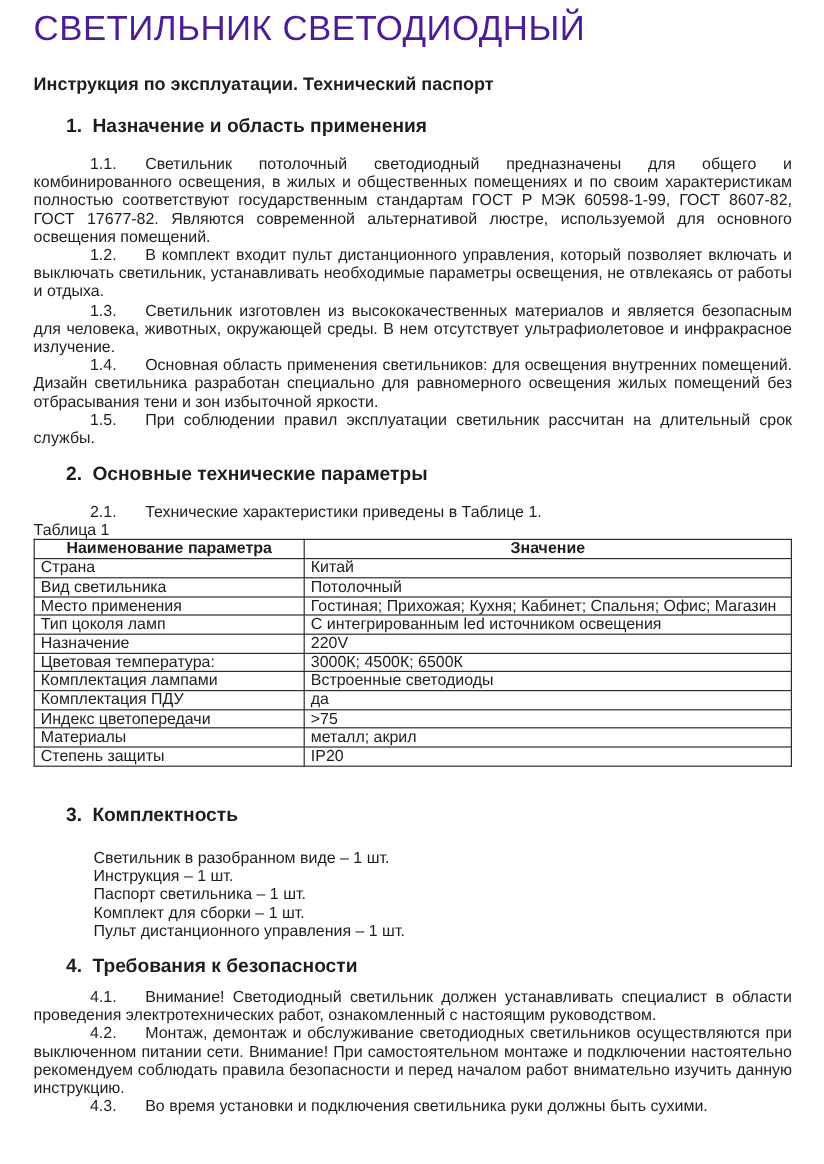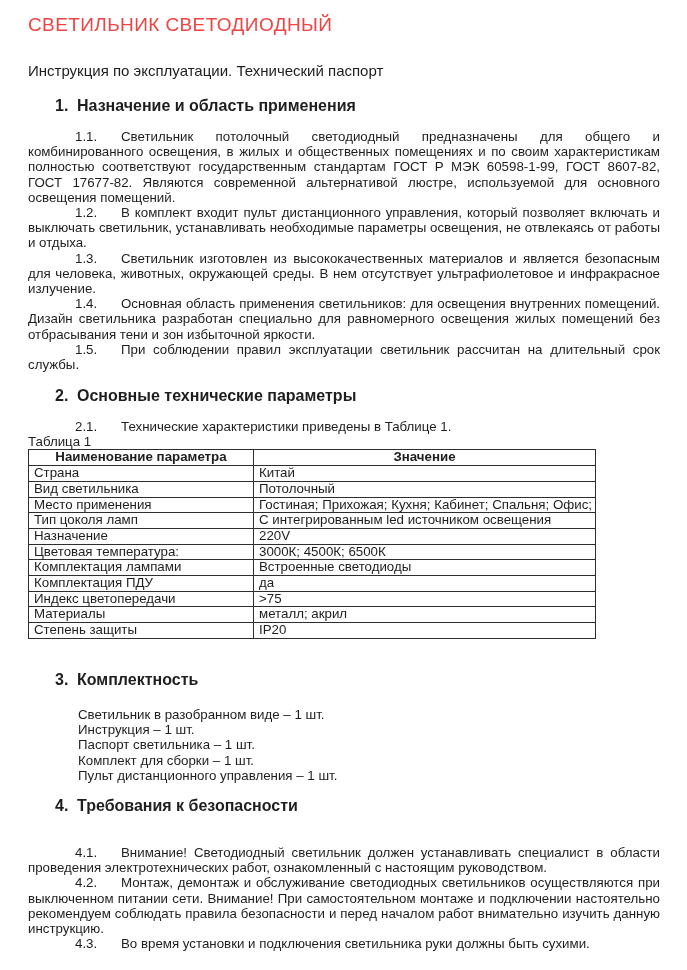--- a/index.html
+++ b/index.html
@@ -12,48 +12,48 @@
     box-sizing: border-box;
     padding: 8px 27px 0 28px;
     overflow: hidden;
     color: #1e1e1e;
     font-family: "Liberation Sans", "DejaVu Sans", sans-serif;
     font-size: 13.3px;
     line-height: 15.2px;
   }
 
   .doc-title {
-    font-size: 19px;
+    font-size: 29px;
     font-weight: 400;
     line-height: 33px;
     letter-spacing: 0.4px;
     margin: 0 0 21px 0;
-    color: #ef4444;
+    color: #4c1d95;
   }
 
   .doc-subtitle {
     font-size: 15px;
-    font-weight: 400;
+    font-weight: 700;
     line-height: 17px;
     margin: 0 0 18px 0;
   }
 
   .sec-heading {
     font-size: 16px;
     font-weight: 700;
     line-height: 18px;
     margin: 15px 0 14px 0;
     padding-left: 27px;
   }
   .sec-num {
     display: inline-block;
     min-width: 22px;
   }
   .sec-heading.s3 { margin-top: 32px; margin-bottom: 18px; }
-  .sec-heading.s4 { margin-top: 14px; margin-bottom: 30px; }
+  .sec-heading.s4 { margin-top: 14px; margin-bottom: 8px; }
 
   .body-p {
     margin: 0;
     text-align: justify;
     text-indent: 47px;
   }
   .p-num {
     display: inline-block;
     min-width: 46px;
     text-indent: 0;
@@ -62,21 +62,21 @@
   .para-2-1 { text-align: left; }
 
   .table-caption {
     margin: 0;
     text-align: left;
     line-height: 15px;
   }
 
   table.specs {
     border-collapse: collapse;
-    width: 568px;
+    width: 632px;
     table-layout: fixed;
   }
   table.specs col.c1 { width: 225px; }
   table.specs th,
   table.specs td {
     border: 1px solid #2e2e2e;
     padding: 0 5px;
     line-height: 14.7px;
     font-size: 13.3px;
     white-space: nowrap;

